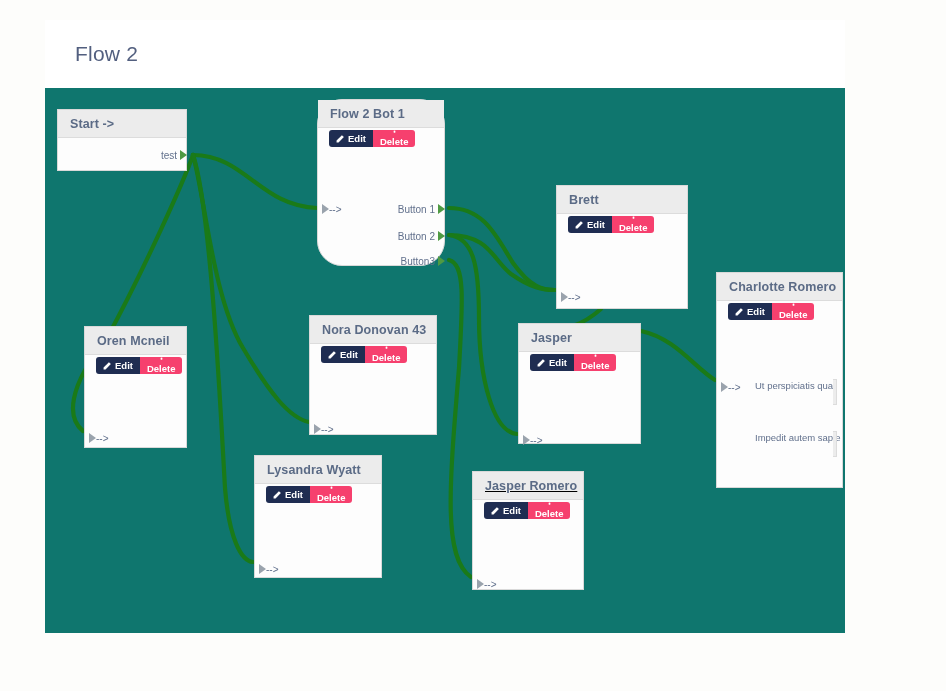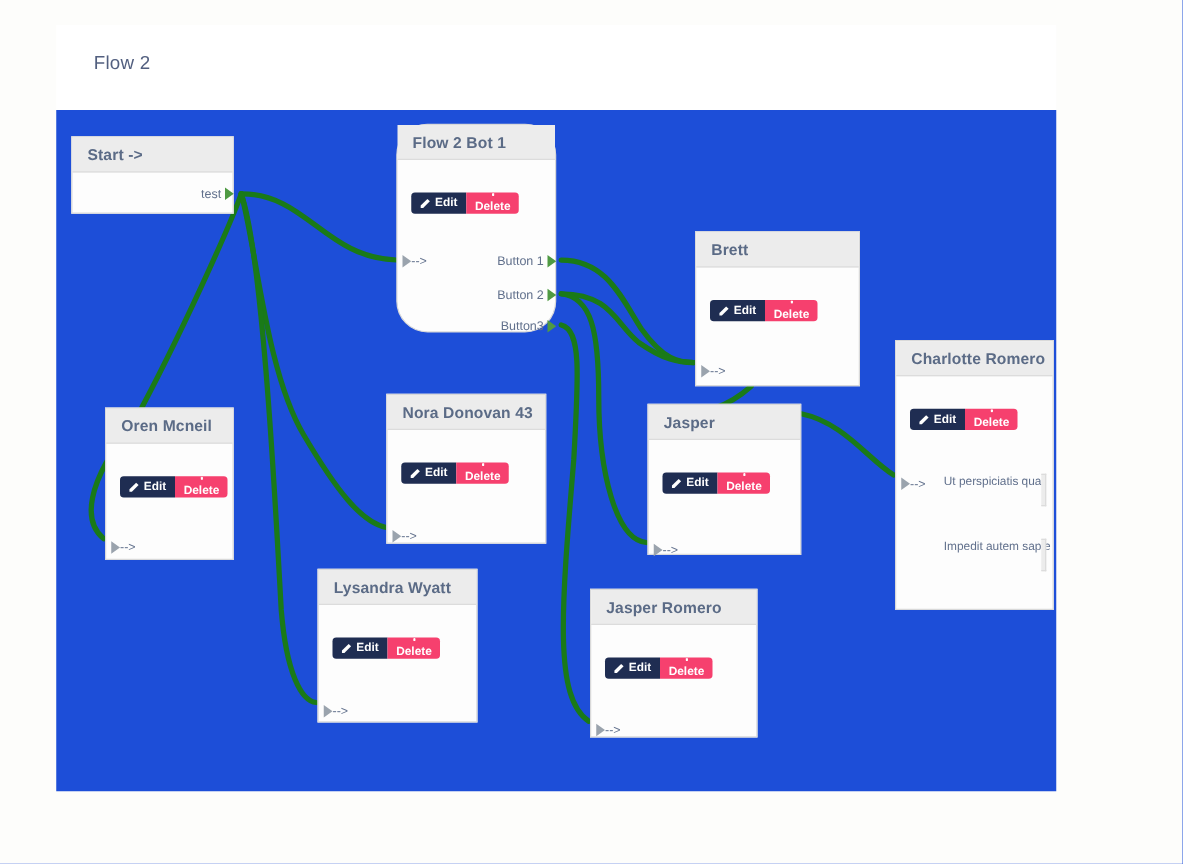--- a/index.html
+++ b/index.html
@@ -12,27 +12,27 @@
   }
   #app{position:absolute;left:0;top:0;width:946px;height:691px;}
 
   
   .flow-header{
     position:absolute;left:45px;top:20px;width:800px;height:68px;
     background:#ffffff;
   }
   .flow-title{
     position:absolute;left:30px;top:22px;
-    font-size:15px;color:#525f7f;letter-spacing:.2px;
+    font-size:21px;color:#525f7f;letter-spacing:.2px;
   }
 
   
   .canvas{
     position:absolute;left:45px;top:88px;width:800px;height:545px;
-    background:#1d4ed8;
+    background:#0f766e;
     overflow:hidden;
   }
   .edges{position:absolute;left:0;top:0;width:800px;height:545px;pointer-events:none;}
 
   
   .node{
     position:absolute;
     background:#fdfdfd;
     border:1px solid #d9d9d9;
     box-sizing:border-box;
@@ -44,21 +44,21 @@
     padding:0 12px;
     display:flex;align-items:center;
     font-size:12.5px;
     color:#5b6b86;
     font-weight:bold;
     letter-spacing:.1px;
     white-space:nowrap;
   }
   .node-body{position:relative;height:calc(100% - 27px);}
 
-  .btnrow{position:absolute;left:11px;top:26px;display:flex;text-align:center;}
+  .btnrow{position:absolute;left:11px;top:2px;display:flex;text-align:center;}
   .btn{
     height:17px;display:flex;align-items:center;gap:3px;
     padding:0 7px;font-size:9.5px;font-weight:bold;color:#ffffff;
     box-sizing:border-box;white-space:nowrap;
   }
   .btn-edit{background:#1f2d52;border-radius:3px 0 0 3px;}
   .btn-del{background:#f6406e;border-radius:0 3px 3px 0;flex-direction:column;}
   .btn svg{display:block;}
 
   
@@ -234,21 +234,21 @@
             <span>Delete</span>
           </div>
         </div>
         <div class="port port-in" style="top:80px;">
           <span class="port-dot-in"></span>
           <span>--&gt;</span>
         </div>
       </div>
     </div>
 
-    <div class="node" style="left:427px;top:383px;width:134px;height:119px;">
+    <div class="node" style="left:427px;top:383px;width:112px;height:119px;text-decoration:underline;">
       <div class="node-head">Jasper Romero</div>
       <div class="node-body">
         <div class="btnrow">
           <div class="btn btn-edit">
             <svg width="9" height="9" viewBox="0 0 16 16">
                 <path d="M1 11.5V15h3.5L14 5.5 10.5 2 1 11.5z" fill="#fff"></path>
               </svg>
             <span>Edit</span>
           </div>
           <div class="btn btn-del">

